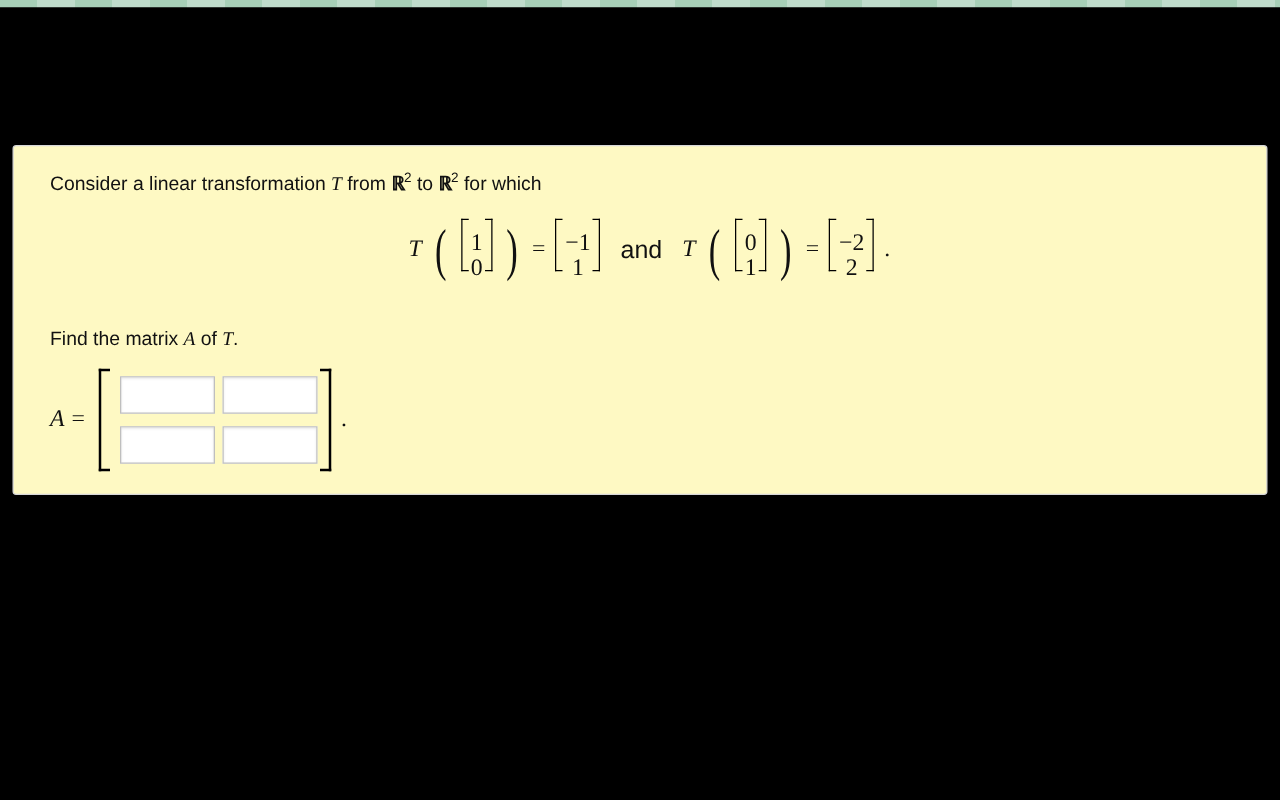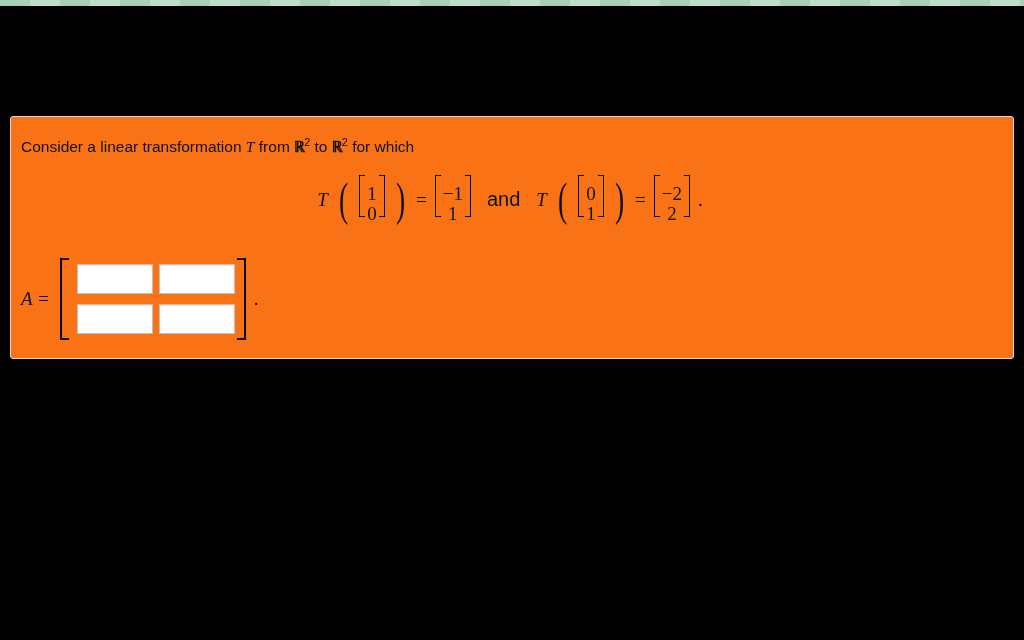--- a/index.html
+++ b/index.html
@@ -14,24 +14,24 @@
   .green-stripe {
     height: 6px;
     background: repeating-linear-gradient(90deg, #a8d0b8 0 30px, #c0dccc 30px 60px);
   }
   .black-header {
     height: 90px;
     background: #000;
   }
   .problem-card {
     margin: 20px 10px 0 10px;
-    background: #f97316;
+    background: #fef9c3;
     border: 1px solid #d8d8d8;
     border-radius: 3px;
-    padding: 18px 14px 18px 10px;
+    padding: 18px 14px 18px 29px;
     font-size: 16px;
     color: #111;
   }
   .prompt-line {
     margin-bottom: 10px;
     font-size: 15.5px;
   }
   .math-i { font-style: italic; font-family: 'Times New Roman', serif; }
   .math-bb { font-family: 'Times New Roman', serif; font-weight: 600; letter-spacing: -1px; }
   .sup { font-size: 0.7em; vertical-align: super; }
@@ -168,20 +168,23 @@
       <span class="bracket-col">
         <span class="bracket-l"></span><span class="bcontent">
             <span>−2</span>
             <span>2</span>
           </span><span class="bracket-r"></span>
       </span>
       <span>.</span>
     </span>
   </div>
 
+  <div class="row2">
+    <span>Find the matrix </span><span class="math-i">A</span><span> of </span><span class="math-i">T</span><span>.</span>
+  </div>
 
   <div class="answer-row">
     <span class="math-i" style="padding-right:2px">A =</span>
     <span class="big-bracket-l"></span>
     <span class="matrix-inputs">
       <input type="text" value="" style="">
       <input type="text" value="" style="">
       <input type="text" value="" style="">
       <input type="text" value="" style="">
     </span>

